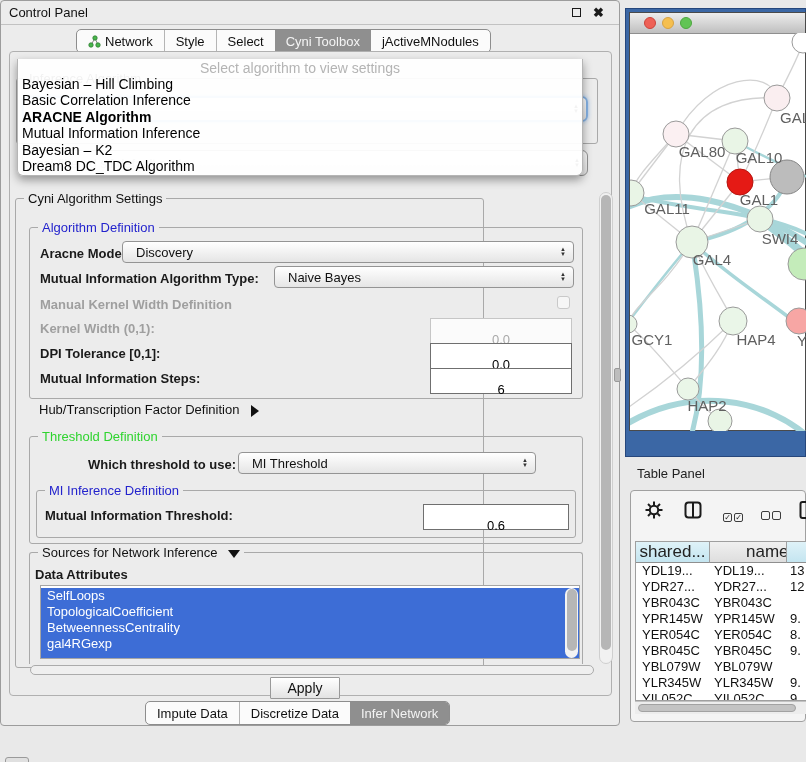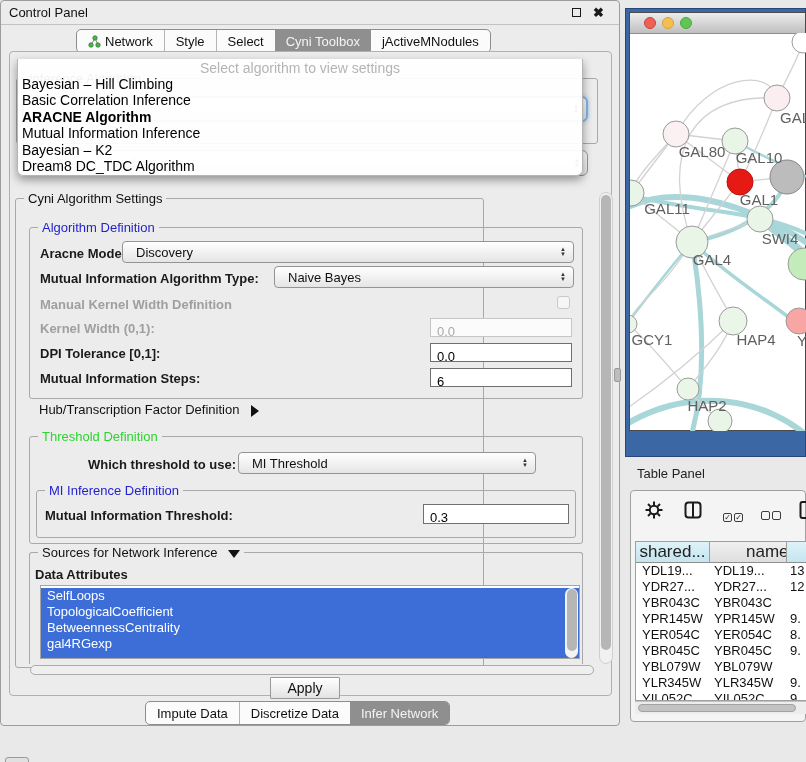--- a/index.html
+++ b/index.html
@@ -21,21 +21,21 @@
   .seg.sel + .seg{border-left:none;}
   
   .groupbox{position:absolute;border:1px solid #a9a9a9;border-radius:3px;box-sizing:border-box;}
   .gl{position:absolute;top:-8px;left:8px;background:#ececec;padding:0 4px;font-size:13px;color:#111;white-space:nowrap;}
   .gl.blue{color:#2323cd;}
   .gl.green{color:#2fd42f;}
   
   .blabel{position:absolute;font-size:13px;font-weight:bold;color:#1a1a1a;white-space:nowrap;}
   .blabel.dis{color:#9f9f9f;}
   .tfield{position:absolute;background:#fff;border:1px solid #6f6f6f;box-sizing:border-box;
-          font-size:13px;color:#000;text-align:left;padding:4px 6px;line-height:17px;}
+          font-size:13px;color:#000;text-align:center;padding:12px 6px;line-height:17px;}
   .tfield.dis{border:1px solid #c6c6c6;color:#a9a9a9;background:#fbfbfb;}
   .combo{position:absolute;background:linear-gradient(#ffffff,#e5e5e5);border:1px solid #949494;
          border-radius:4px;box-sizing:border-box;font-size:13px;color:#111;}
   .combo .cval{position:absolute;left:13px;top:0;bottom:0;display:flex;align-items:center;white-space:nowrap;}
   .combo .arrows{position:absolute;right:7px;top:50%;transform:translateY(-50%);display:flex;flex-direction:column;
                  align-items:center;font-size:6px;line-height:5px;color:#333;}
   .cb{position:absolute;width:13px;height:13px;border:1px solid #c9c9c9;border-radius:3px;background:#f6f6f6;box-sizing:border-box;}
   
   .vtrack{position:absolute;background:#f1f1f1;border:1px solid #cfcfcf;border-radius:7px;box-sizing:border-box;}
   .vthumb{position:absolute;background:#b6b6b6;border-radius:6px;}
@@ -162,21 +162,21 @@
 
           <span class="blabel" style="left:58px;top:20px;">Which threshold to use:</span>
           <div class="combo" style="left:208px;top:15px;width:298px;height:22px;">
             <span class="cval">MI Threshold</span>
             <span class="arrows">▲<br>▼</span>
           </div>
 
           <div class="groupbox" style="left:6px;top:53px;width:540px;height:48px;">
             <span class="gl blue">MI Inference Definition</span>
             <span class="blabel" style="left:8px;top:17px;">Mutual Information Threshold:</span>
-            <div class="tfield" style="left:386px;top:13px;width:146px;height:20px;">0.3</div>
+            <div class="tfield" style="left:386px;top:13px;width:146px;height:20px;">0.6</div>
           </div>
         </div>
 
         <div class="groupbox" style="left:13px;top:353px;width:554px;height:112px;border-bottom:none;border-radius:3px 3px 0 0;">
           <span class="gl">
             <span>Sources for Network Inference</span>
             <span style="display:inline-block;margin-left:7px;width:0;height:0;border-top:8px solid #111;border-left:6px solid transparent;border-right:6px solid transparent;vertical-align:middle;"></span>
           </span>
 
           <span class="blabel" style="left:5px;top:14px;">Data Attributes</span>

